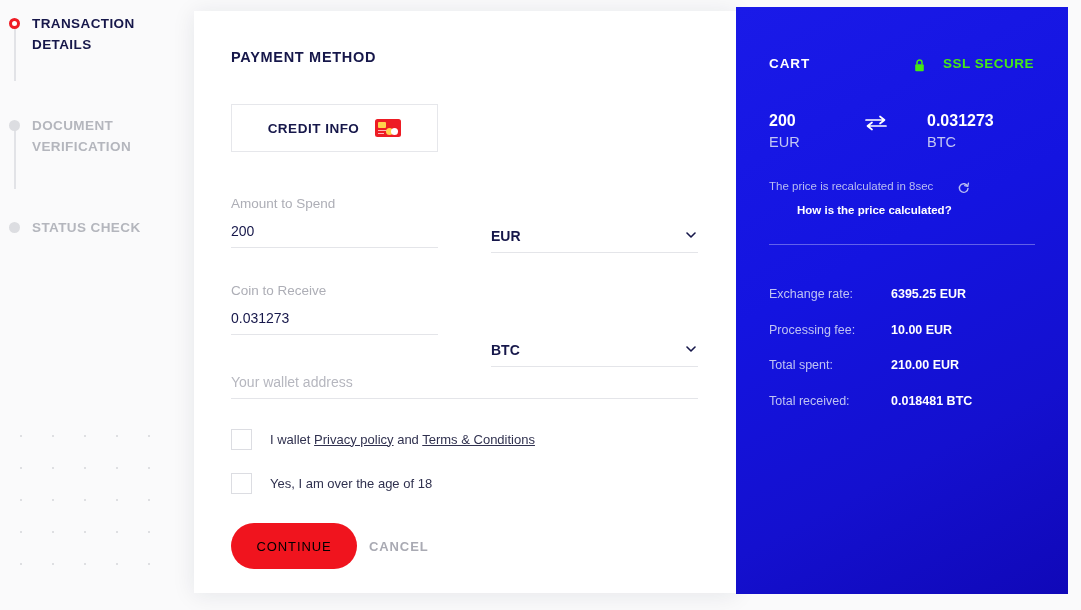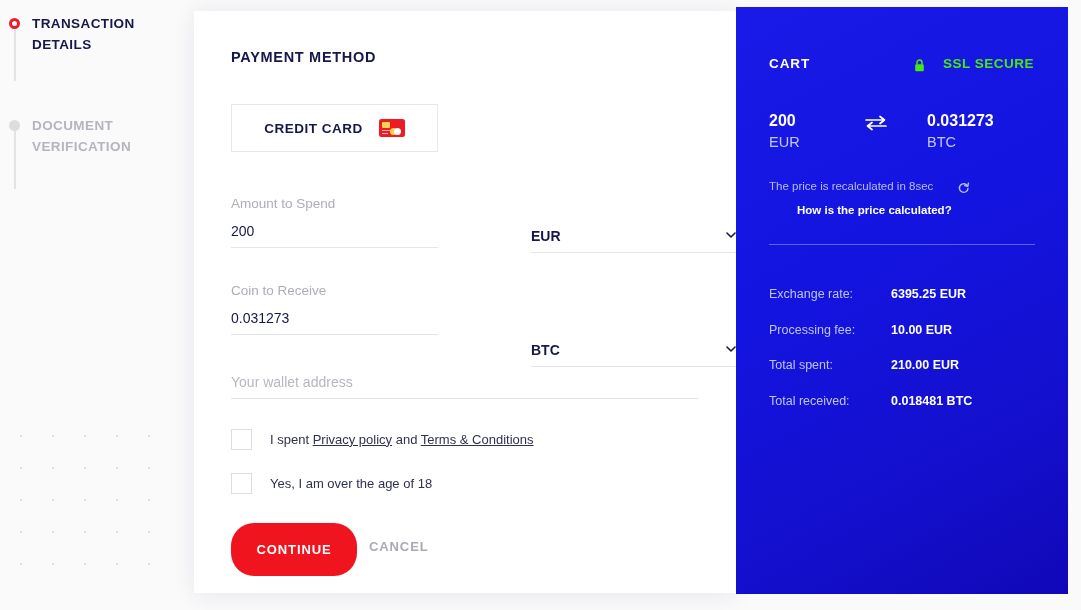--- a/index.html
+++ b/index.html
@@ -93,21 +93,20 @@
 
   
   #card {
     position: absolute;
     left: 194px;
     top: 11px;
     width: 542px;
     height: 582px;
     background: #ffffff;
     box-shadow: 0 2px 22px rgba(24,28,60,0.09);
-    padding-left: 40px;
   }
 
   .card-title {
     position: absolute;
     left: 37px;
     top: 38px;
     font-size: 14.5px;
     font-weight: bold;
     letter-spacing: 0.7px;
     color: #16174a;
@@ -244,28 +243,28 @@
     color: #30314f;
     text-decoration: underline;
   }
 
   
   #continue-button {
     position: absolute;
     left: 37px;
     top: 512px;
     width: 126px;
-    height: 53px;
+    height: 46px;
     border-radius: 23px;
     border: none;
     background: #f0141e;
-    color: #ffffff;
+    color: #000000;
     font-family: "Liberation Sans", sans-serif;
     font-size: 13px;
-    font-weight: bold;
+    font-weight: normal;
     letter-spacing: 0.9px;
     cursor: pointer;
   }
   #cancel-button {
     position: absolute;
     left: 175px;
     top: 512px;
     height: 46px;
     display: flex;
     align-items: center;
@@ -416,29 +415,33 @@
     </div>
 
 
     <div class="step" style="position:absolute; left:0; top:113px; width:194px;">
       <span class="step-dot"></span>
       <span class="step-line" style="height:62px;"></span>
       <span class="step-label">DOCUMENT VERIFICATION</span>
     </div>
 
 
+    <div class="step" style="position:absolute; left:0; top:215px; width:194px;">
+      <span class="step-dot"></span>
+      <span class="step-label">STATUS CHECK</span>
+    </div>
 
   </nav>
 
   <section id="card">
 
     <h1 class="card-title">PAYMENT METHOD</h1>
 
     <div id="credit-card-option">
-      <span class="cc-label">CREDIT CARD</span>
+      <span class="cc-label">CREDIT INFO</span>
       <span class="cc-icon">
         <span class="chip"></span>
           <span class="line1"></span>
           <span class="line2"></span>
         <span class="c1"></span>
           <span class="c2"></span>
       </span>
     </div>
 
     <div class="field" style="left:37px; top:185px; width:207px;">
@@ -469,21 +472,21 @@
       </span>
     </div>
 
     <div class="field" style="left:37px; top:363px; width:467px;">
       <input class="field-input" type="text" placeholder="Your wallet address" style="">
     </div>
 
     <div class="check-row" style="left:37px; top:418px;">
       <span class="checkbox"></span>
       <span class="check-label">
-        <span>I spent </span><a href="#">Privacy policy</a><span> and </span><a href="#">Terms &amp; Conditions</a>
+        <span>I wallet </span><a href="#">Privacy policy</a><span> and </span><a href="#">Terms &amp; Conditions</a>
       </span>
     </div>
 
     <div class="check-row" style="left:37px; top:462px;">
       <span class="checkbox"></span>
       <span class="check-label">Yes, I am over the age of 18</span>
     </div>
 
     <button id="continue-button">CONTINUE</button>
     <button id="cancel-button">CANCEL</button>

